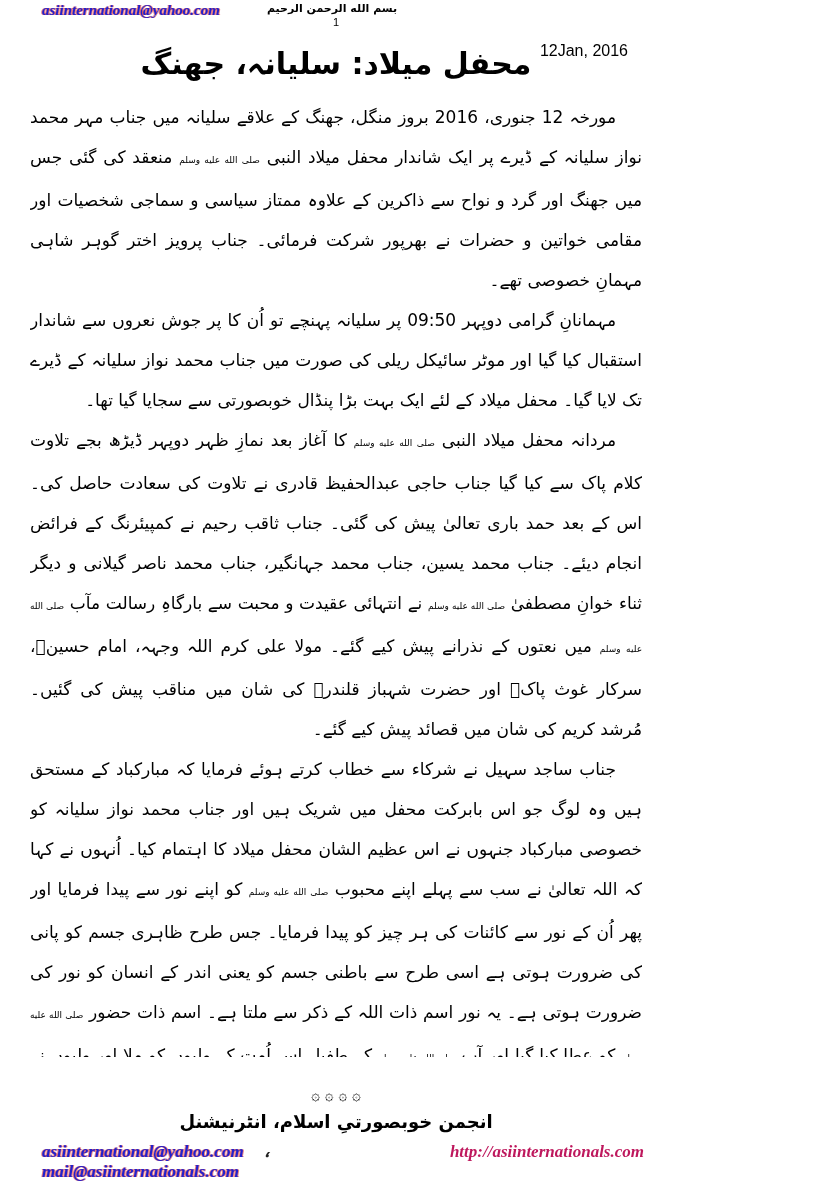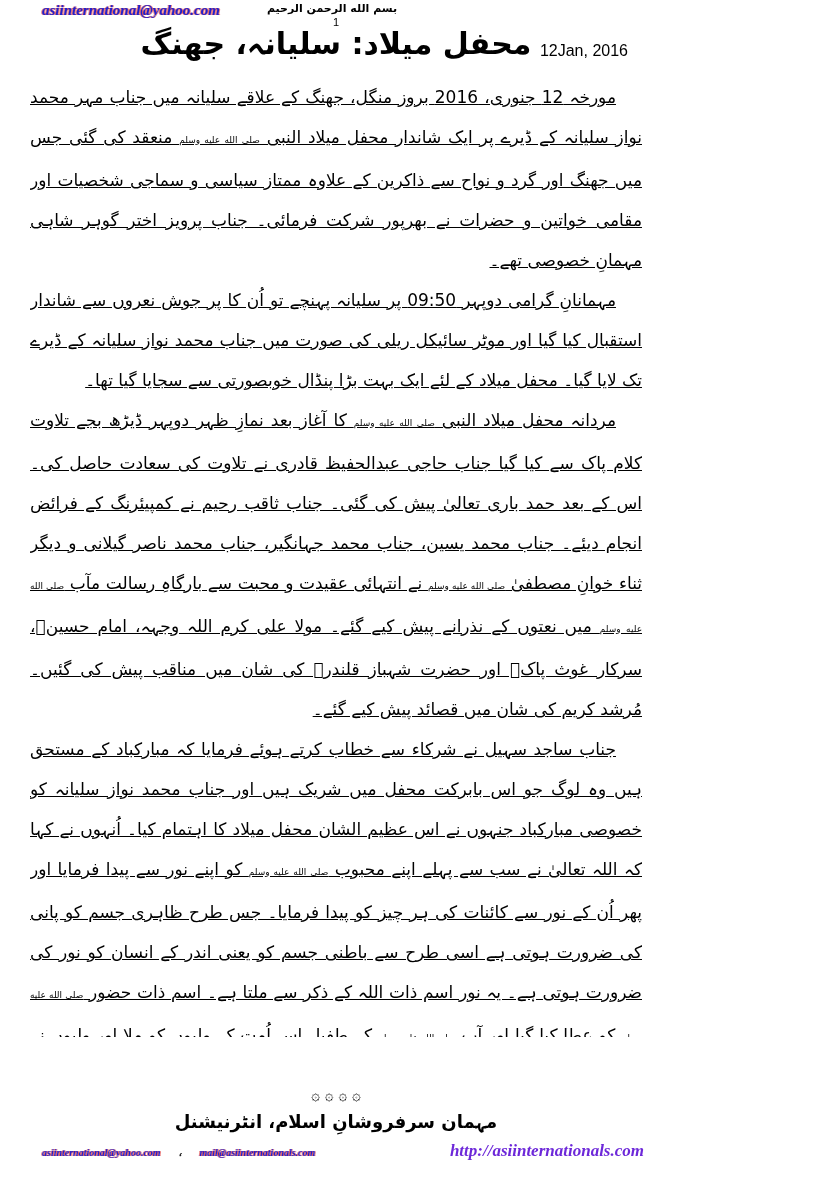--- a/index.html
+++ b/index.html
@@ -25,57 +25,57 @@
   }
   .page-num{
     position:absolute;top:16px;left:0;right:0;
     text-align:center;font-size:11px;font-family:"Liberation Sans",sans-serif;
   }
   .date{
     position:absolute;right:44px;top:42px;
     font-family:"Liberation Sans",sans-serif;font-size:16px;
   }
   .title{
-    margin:0;padding-top:24px;
+    margin:0;padding-top:44px;
     text-align:center;direction:rtl;
     font-size:30px;font-weight:bold;line-height:1.3;
   }
   
   .content{
     margin:14px 30px 0 30px;
     direction:rtl;text-align:justify;
     font-size:17px;line-height:40px;
     max-height:960px;overflow:hidden;
   }
-  .content p{margin:0;text-indent:26px;text-decoration:underline;}
+  .content p{margin:0;text-indent:26px;}
   .saw{font-size:9px;letter-spacing:-0.5px;}
   
   .footer{position:absolute;left:0;right:0;top:1086px;}
   .ornaments{
     text-align:center;font-size:15px;letter-spacing:7px;
   }
   .org-name{
     margin-top:7px;text-align:center;direction:rtl;
     font-size:18px;font-weight:bold;
   }
   .footer-row{
     margin:9px 28px 0 42px;
     display:flex;justify-content:space-between;align-items:baseline;
   }
   .footer-emails{
     font-family:"Liberation Serif",serif;
-    font-style:italic;font-weight:bold;font-size:10px;
+    font-style:italic;font-weight:bold;font-size:17px;
     color:#2121cd;
     text-shadow:1px 0 0 rgba(216,28,28,.55),-1px 0 0 rgba(216,28,28,.55);
   }
   .footer-emails .sep{color:#222;text-shadow:none;margin:0 14px;}
   .footer-url{
     font-family:"Liberation Serif",serif;
     font-style:italic;font-weight:bold;font-size:17px;
-    color:#6d28d9;
+    color:#be185d;
   }
 </style>
 </head>
 <body>
 
 <div class="page">
 
   <div class="top-email">asiinternational@yahoo.com</div>
   <div class="bismillah">بسم الله الرحمن الرحيم</div>
   <div class="page-num">1</div>
@@ -86,21 +86,21 @@
     <p>مورخہ 12 جنوری، 2016 بروز منگل، جھنگ کے علاقے سلیانہ میں جناب مہر محمد نواز سلیانہ کے ڈیرے پر ایک شاندار محفل میلاد النبی <span class="saw">صلى الله عليه وسلم</span> منعقد کی گئی جس میں جھنگ اور گرد و نواح سے ذاکرین کے علاوہ ممتاز سیاسی و سماجی شخصیات اور مقامی خواتین و حضرات نے بھرپور شرکت فرمائی۔ جناب پرویز اختر گوہر شاہی مہمانِ خصوصی تھے۔</p>
     <p>مہمانانِ گرامی دوپہر 09:50 پر سلیانہ پہنچے تو اُن کا پر جوش نعروں سے شاندار استقبال کیا گیا اور موٹر سائیکل ریلی کی صورت میں جناب محمد نواز سلیانہ کے ڈیرے تک لایا گیا۔ محفل میلاد کے لئے ایک بہت بڑا پنڈال خوبصورتی سے سجایا گیا تھا۔</p>
     <p>مردانہ محفل میلاد النبی <span class="saw">صلى الله عليه وسلم</span> کا آغاز بعد نمازِ ظہر دوپہر ڈیڑھ بجے تلاوت کلام پاک سے کیا گیا جناب حاجی عبدالحفیظ قادری نے تلاوت کی سعادت حاصل کی۔ اس کے بعد حمد باری تعالیٰ پیش کی گئی۔ جناب ثاقب رحیم نے کمپیئرنگ کے فرائض انجام دیئے۔ جناب محمد یسین، جناب محمد جہانگیر، جناب محمد ناصر گیلانی و دیگر ثناء خوانِ مصطفیٰ <span class="saw">صلى الله عليه وسلم</span> نے انتہائی عقیدت و محبت سے بارگاہِ رسالت مآب <span class="saw">صلى الله عليه وسلم</span> میں نعتوں کے نذرانے پیش کیے گئے۔ مولا علی کرم اللہ وجہہ، امام حسینؑ، سرکار غوث پاکؒ اور حضرت شہباز قلندرؒ کی شان میں مناقب پیش کی گئیں۔ مُرشد کریم کی شان میں قصائد پیش کیے گئے۔</p>
     <p>جناب ساجد سہیل نے شرکاء سے خطاب کرتے ہوئے فرمایا کہ مبارکباد کے مستحق ہیں وہ لوگ جو اس بابرکت محفل میں شریک ہیں اور جناب محمد نواز سلیانہ کو خصوصی مبارکباد جنہوں نے اس عظیم الشان محفل میلاد کا اہتمام کیا۔ اُنہوں نے کہا کہ اللہ تعالیٰ نے سب سے پہلے اپنے محبوب <span class="saw">صلى الله عليه وسلم</span> کو اپنے نور سے پیدا فرمایا اور پھر اُن کے نور سے کائنات کی ہر چیز کو پیدا فرمایا۔ جس طرح ظاہری جسم کو پانی کی ضرورت ہوتی ہے اسی طرح سے باطنی جسم کو یعنی اندر کے انسان کو نور کی ضرورت ہوتی ہے۔ یہ نور اسم ذات اللہ کے ذکر سے ملتا ہے۔ اسم ذات حضور <span class="saw">صلى الله عليه وسلم</span> کو عطا کیا گیا اور آپ <span class="saw">صلى الله عليه وسلم</span> کے طفیل اس اُمت کے ولیوں کو ملا اور ولیوں نے اس دولت کو عوام میں بانٹا۔ آج اس محفل میں ولی اللہ موجود ہیں آپ ان سے ذکر قلب حاصل کریں۔ ہم چاہتے ہیں اپکی دھڑکنیں اللہ اللہ میں تبدیل ہو جائیں اور دِل عشق مصطفیٰ <span class="saw">صلى الله عليه وسلم</span> کے قابل ہو۔ محفل کے اختتام پر جناب پرویز اختر گوہر شاہی نے ذکر قلب کی اجازت عام عطا فرمائی اور درود و سلام و دعائے خیر پر اس روح پرور محفل کا اختتام ہوا۔</p>
     <p>خواتین نے الگ سے محفل میلاد کا انعقاد کیا۔ خواتین کی محفل دوپہر 1:30 بجے تا 3:30 بجے تک جاری رہی جس میں خواتین نے میلاد النبی  حوالے سے گفتگو کی ور نعتیہ کلام پیش کیا۔ مقامی خواتین نے محفل میلاد میں بھرپور شرکت فرمائی۔ خواتین کا پنڈال بھی اپنی گنجائش کی حد تک بھرا ہوا تھا۔ محفل کا اختتام درود و سلام اور دعائے خیر پر کیا گیا۔ محفل کے</p>
 
   </div>
 
   <div class="footer">
     <div class="ornaments">۞ ۞ ۞ ۞</div>
-    <div class="org-name">مہمان سرفروشانِ اسلام، انٹرنیشنل</div>
+    <div class="org-name">انجمن خوبصورتیِ اسلام، انٹرنیشنل</div>
     <div class="footer-row">
       <span class="footer-emails">
         <span>asiinternational@yahoo.com</span>
         <span class="sep">،</span>
         <span>mail@asiinternationals.com</span>
       </span>
       <span class="footer-url">http://asiinternationals.com</span>
     </div>
   </div>
 

